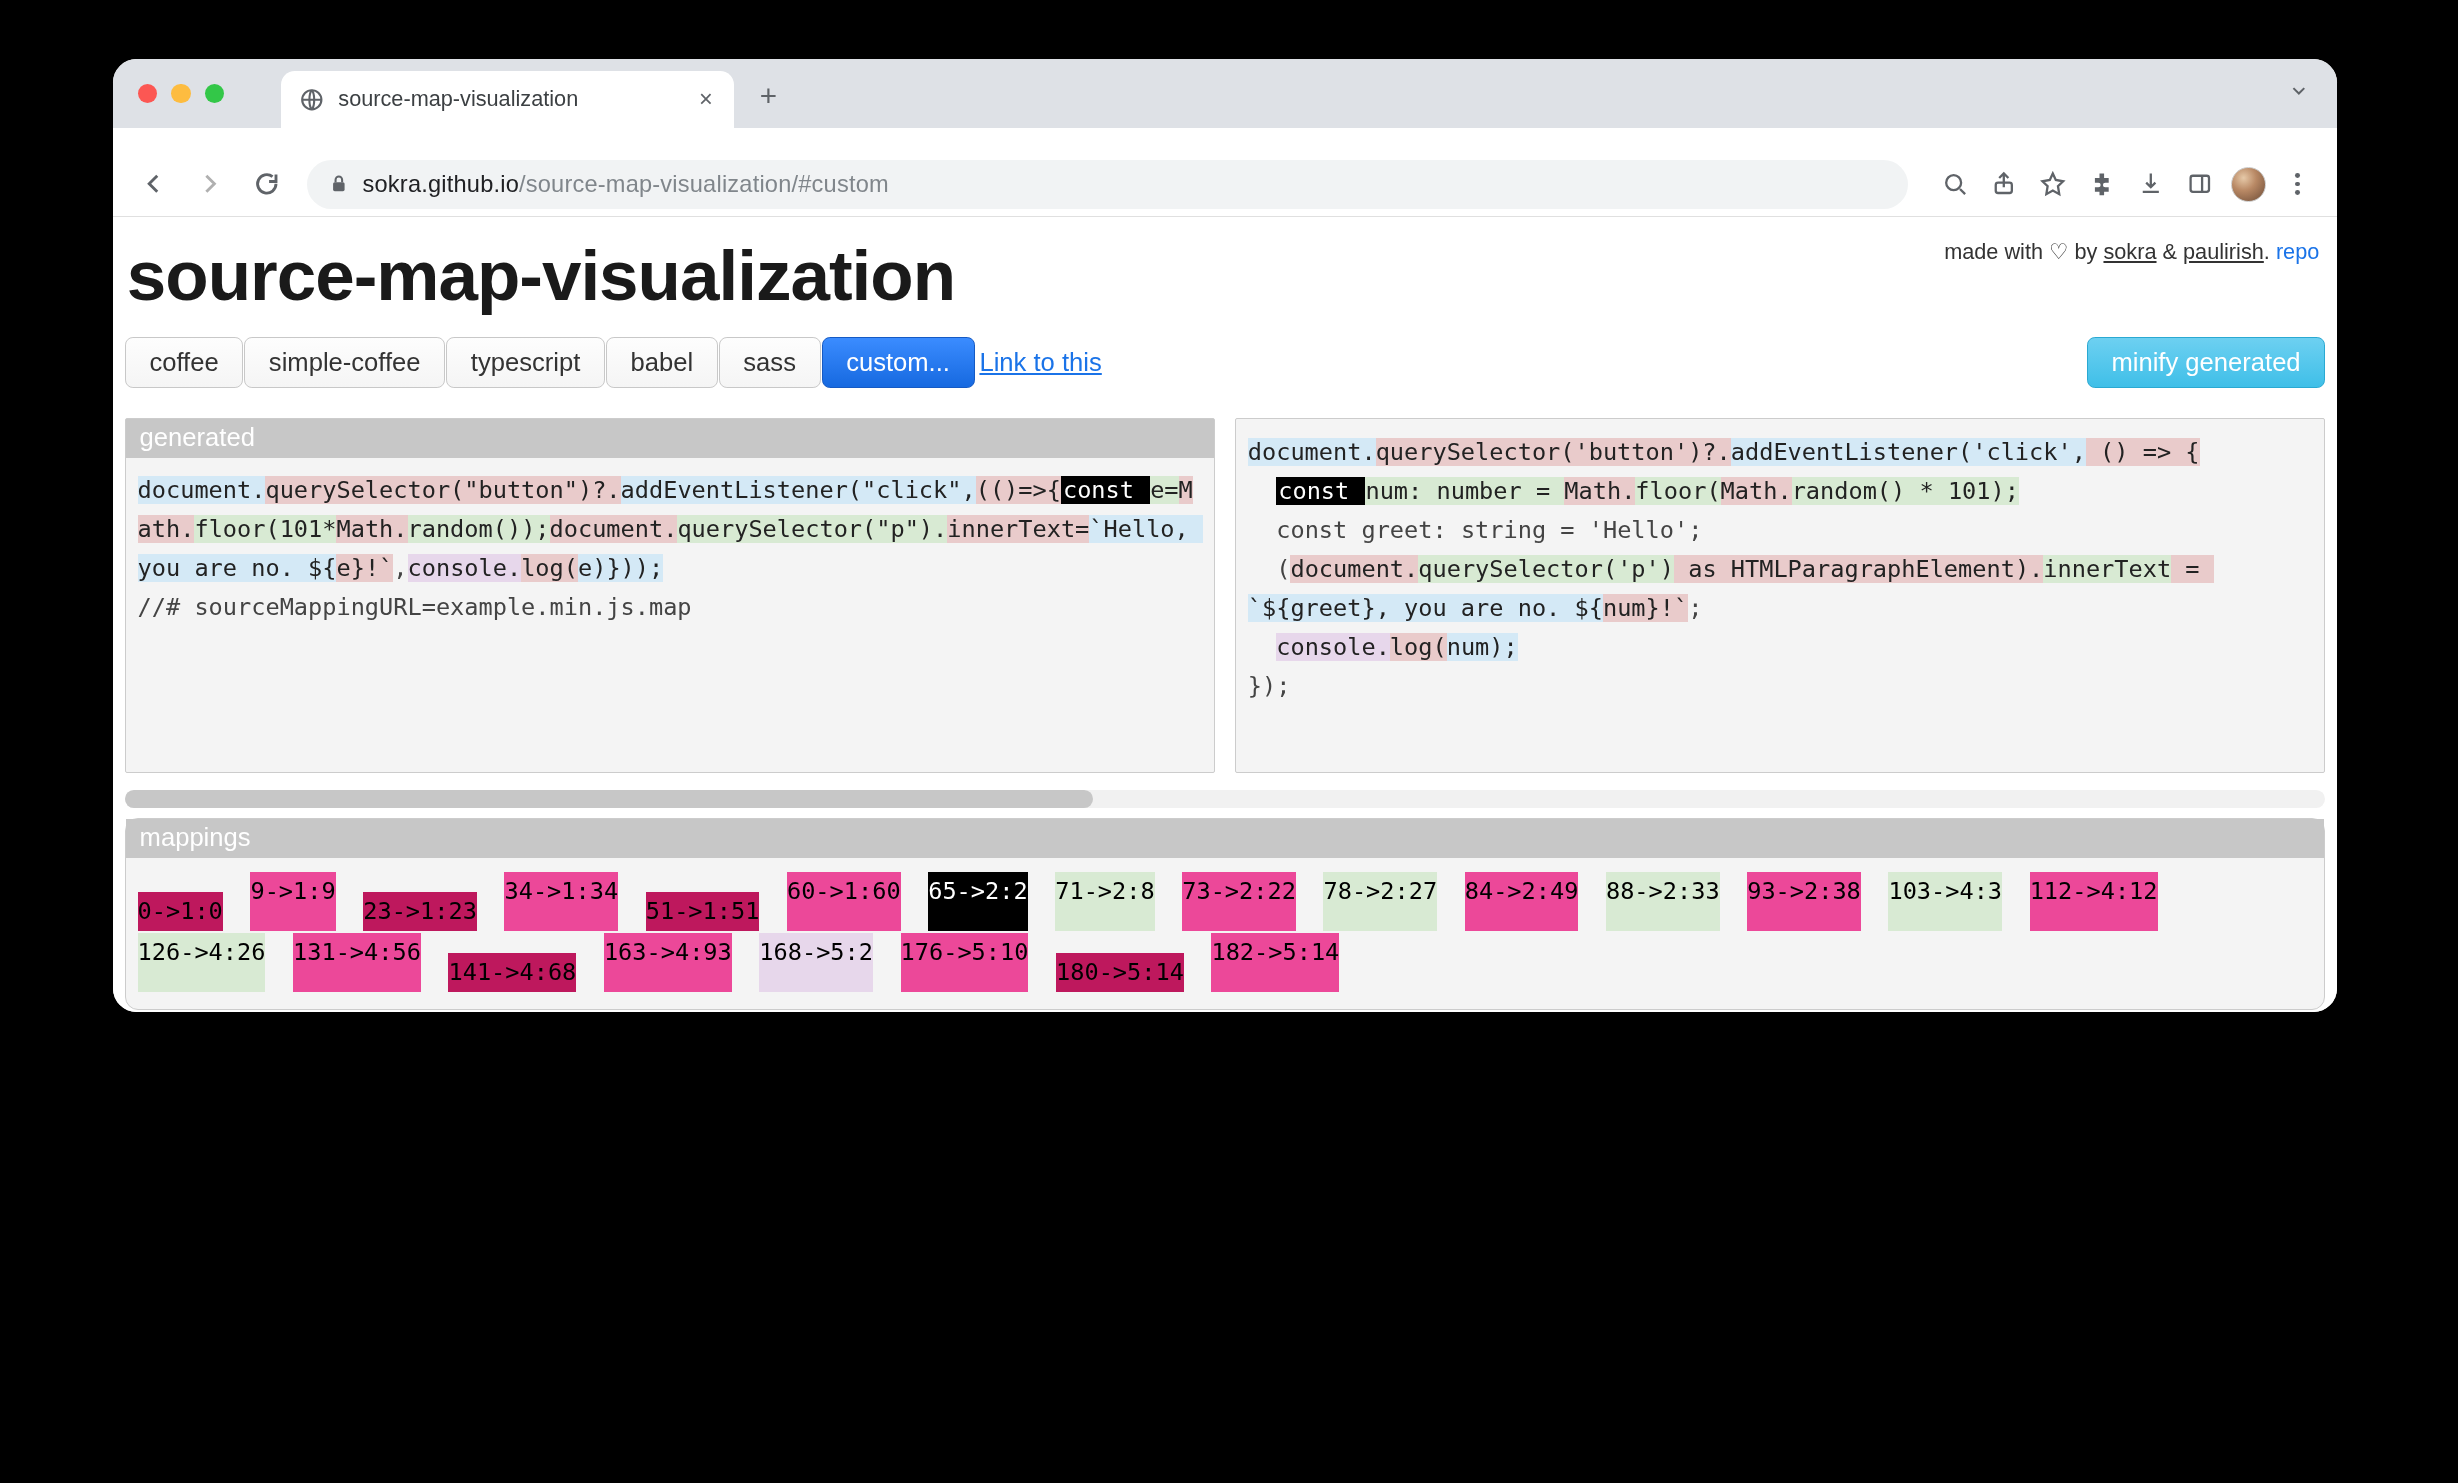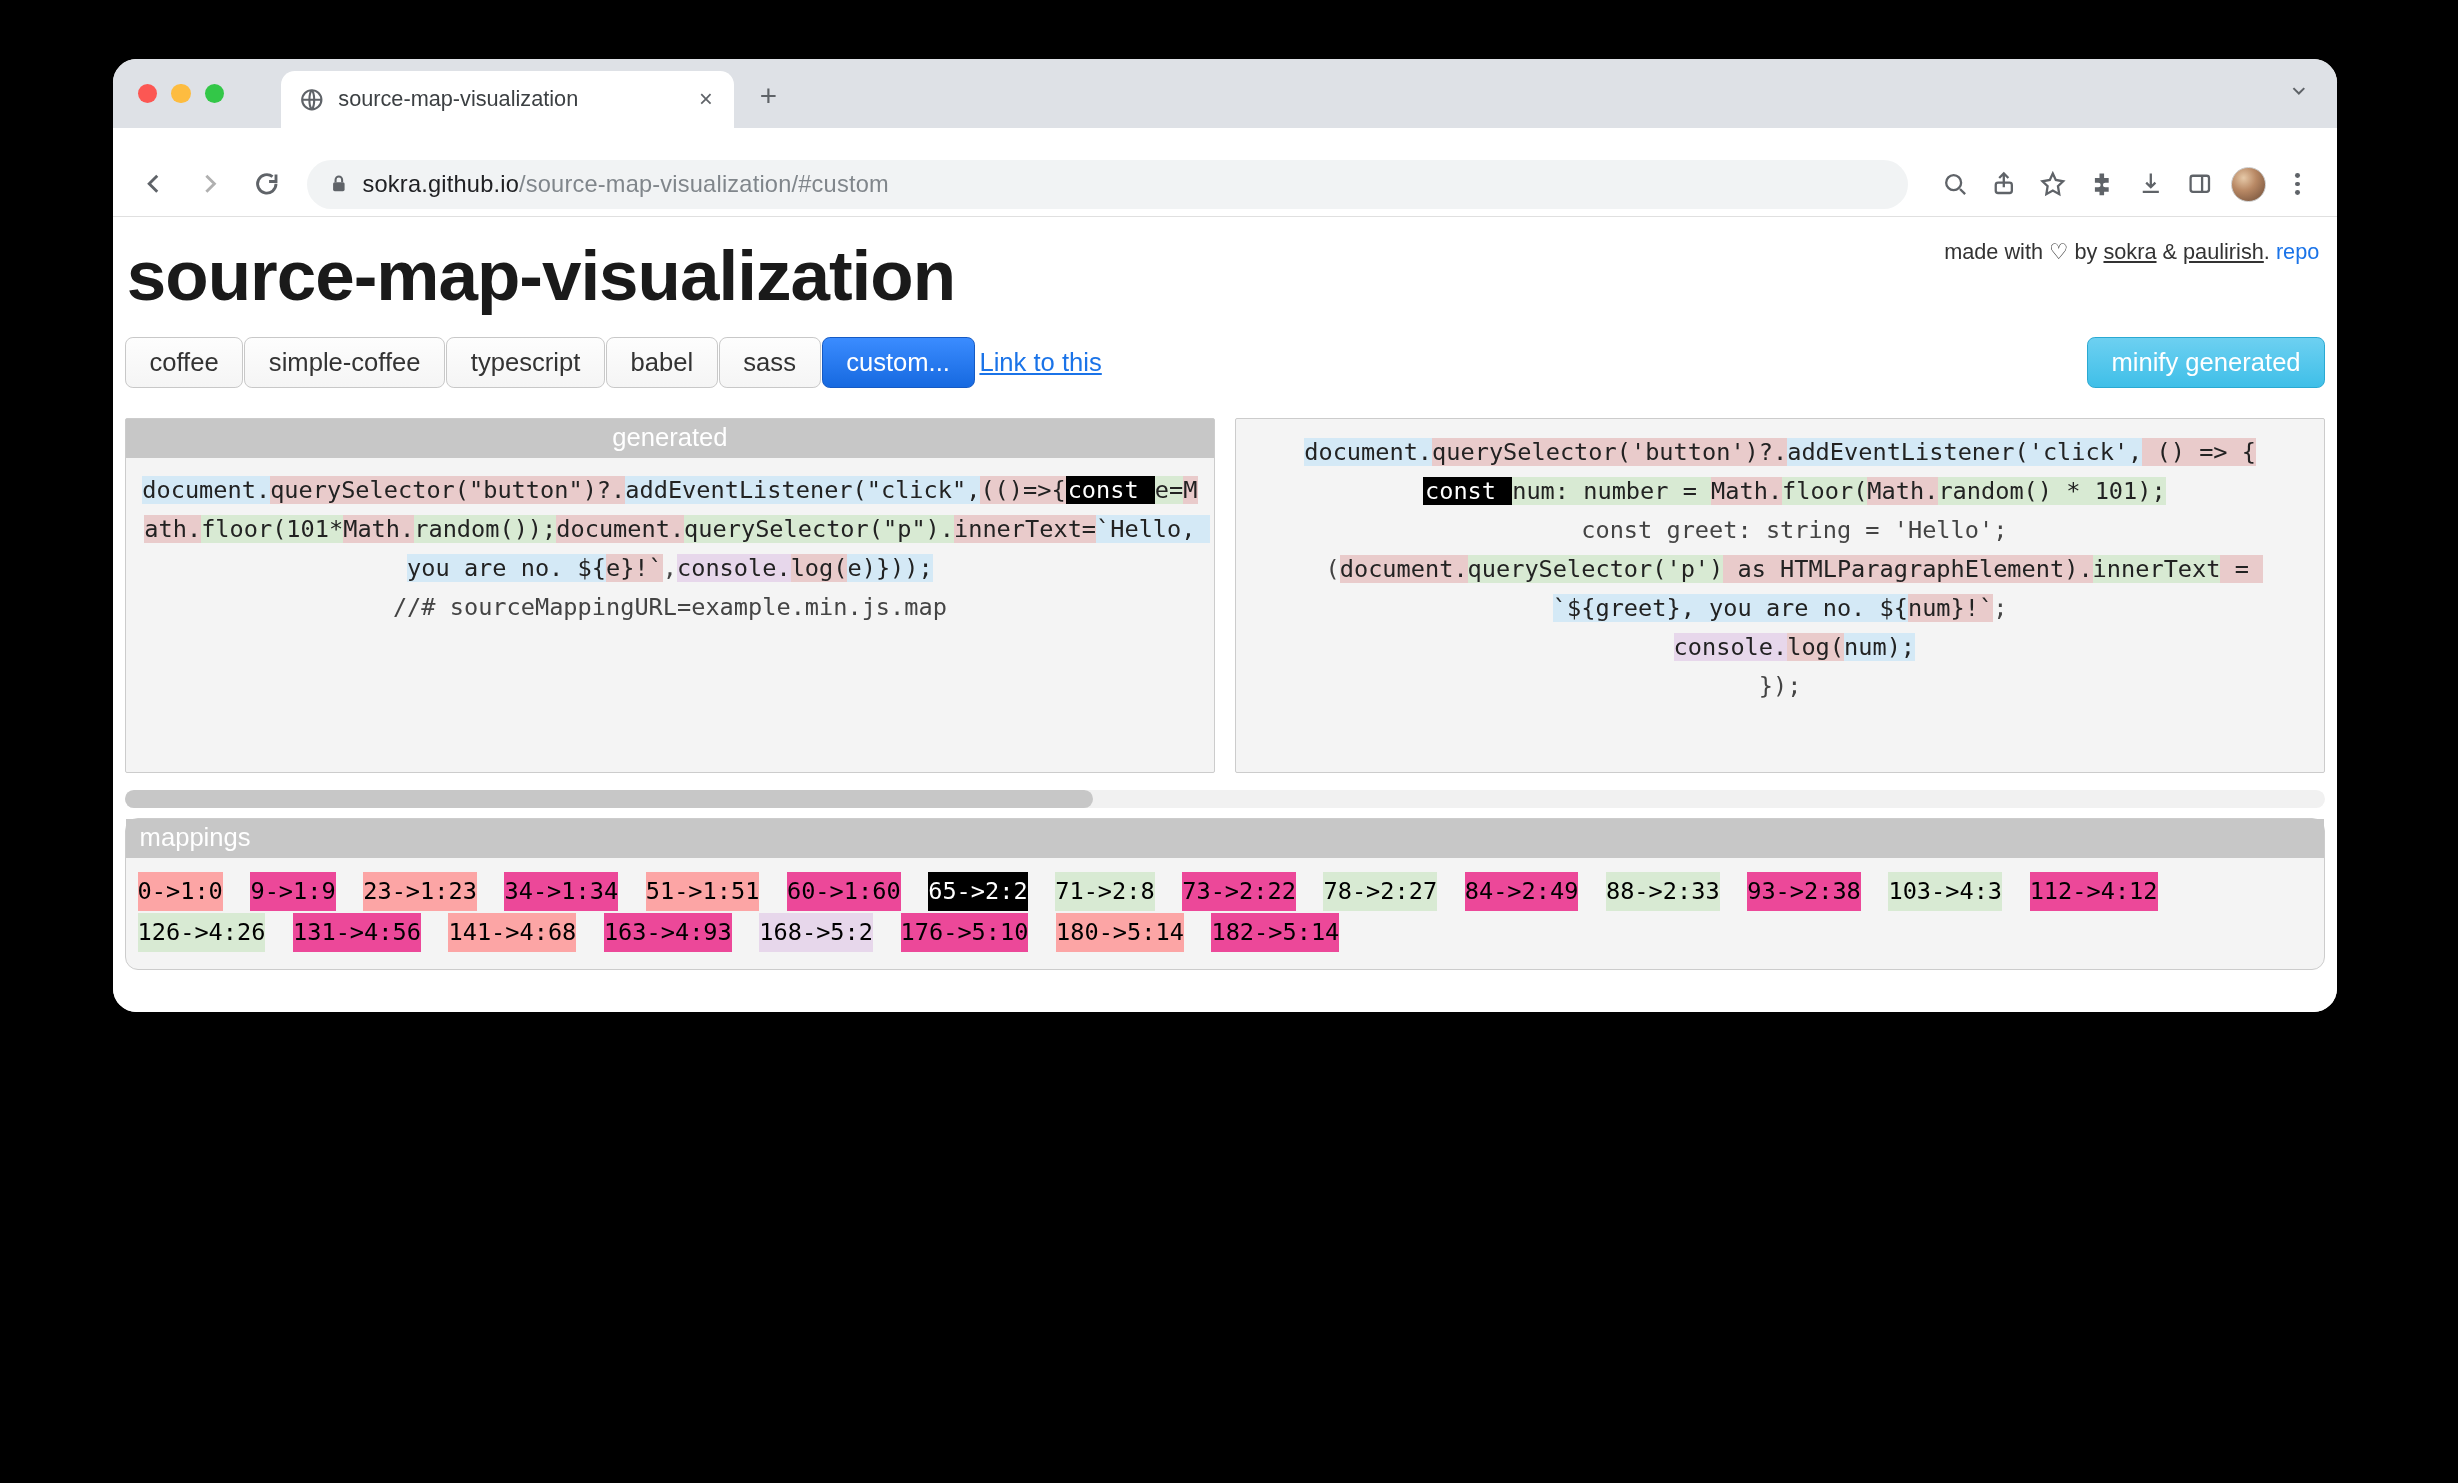--- a/index.html
+++ b/index.html
@@ -107,21 +107,21 @@
   .btn.primary {
     background: linear-gradient(#3b8cff, #1669e0);
     border: 1px solid #155ac4; color: #fff;
   }
   .btn.cyan {
     background: linear-gradient(#6dd0f1, #3fbfe8);
     border: 1px solid #2aa9d2; color: #fff;
   }
   .btn.cyan.right { margin-left: auto; }
   .linkish { color: #1a73e8; font-size: 25.6px; text-decoration: underline; margin-left: 3.9px; }
-  .panes { display: flex; gap: 20px; text-align: center; }
+  .panes { display: flex; gap: 20px; }
   .pane {
     border: 1px solid #ccc; background: #f4f4f4;
     flex: 1; min-height: 355px; border-radius: 2px;
   }
   .pane-head {
     background: #c7c7c7; color: #fff; font-size: 25.6px; padding: 3.9px 13.8px 5.9px 13.8px;
   }
   .code {
     font-family: ui-monospace, Menlo, Monaco, Consolas, monospace;
     font-size: 23.6px; line-height: 39px; padding: 13.8px 11.8px 17.7px 11.8px;
@@ -141,21 +141,21 @@
   }
   .mappings-pane {
     border: 1px solid #ccc; background: #f4f4f4; margin-top: 0; border-radius: 13px;
   }
   .mappings-body {
     font-family: ui-monospace, Menlo, Monaco, Consolas, monospace;
     font-size: 23.6px; line-height: 39px; padding: 13.8px 11.8px 17.7px 11.8px;
     display: flex; flex-wrap: wrap; column-gap: 27.6px; row-gap: 2px;
   }
   .mp { white-space: nowrap; }
-  .mp.blue  { background: #fca5a5; }
+  .mp.blue  { background: #be185d; margin-top: 20px; }
   .mp.pink  { background: #ec4899; }
   .mp.green { background: #d8ead3; }
   .mp.purp  { background: #e7d7eb; }
   .mp.inv   { background: #000; color: #fff; }
 </style>
 </head>
 <body>
 
 <div class="browser-window">
 

